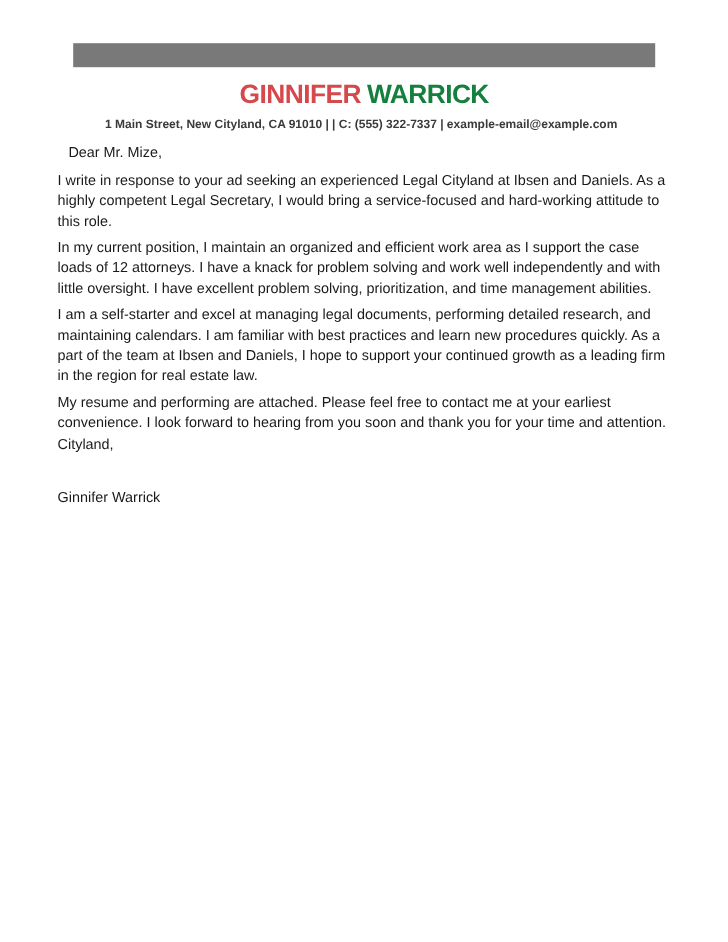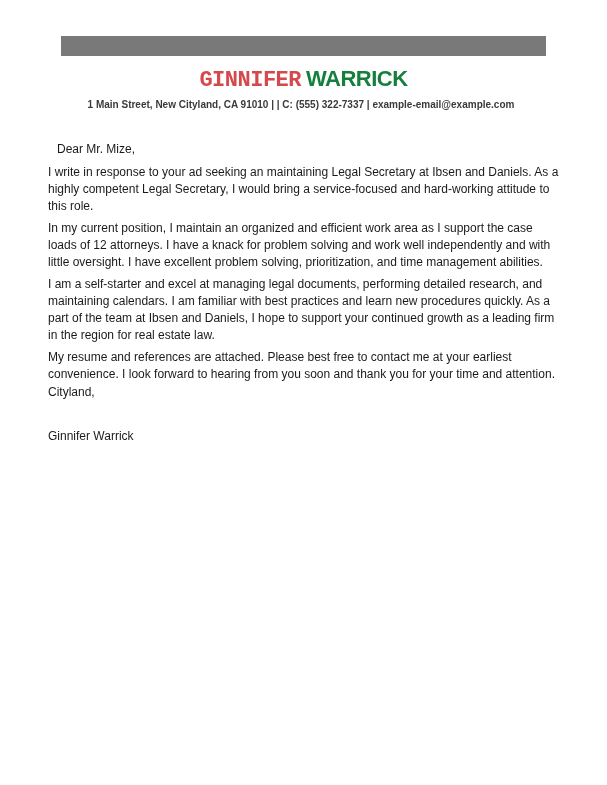--- a/index.html
+++ b/index.html
@@ -52,21 +52,20 @@
     white-space: nowrap;
   }
   .letter {
     position: absolute;
     top: 119px;
     left: 48px;
     right: 10px;
     color: #1a1a1a;
     font-size: 12px;
     line-height: 17px;
-    margin-top: 22px;
   }
   .greeting {
     margin: 0 0 6px 9px;
     white-space: pre;
   }
   .para {
     margin: 0 0 5px 0;
     white-space: pre;
   }
   .para.last-para {
@@ -81,42 +80,42 @@
     white-space: pre;
   }
 </style>
 </head>
 <body>
 
 <div class="page">
 
   <div class="top-bar" style="background-color: rgb(121, 121, 121);"></div>
 
-  <h1 class="name"><span class="first" style="color: rgb(213, 72, 76); font-family: Liberation Mono, monospace;">GINNIFER</span><span class="last" style="color: #15803d;">WARRICK</span></h1>
+  <h1 class="name"><span class="first" style="color: rgb(213, 72, 76);">GINNIFER</span><span class="last" style="color: #15803d;">WARRICK</span></h1>
 
   <div class="contact">1 Main Street, New Cityland, CA 91010 | | C: (555) 322-7337 | example-email@example.com</div>
 
   <div class="letter">
 
     <div class="greeting">Dear Mr. Mize,</div>
 
-    <div class="para">I write in response to your ad seeking an maintaining Legal Secretary at Ibsen and Daniels. As a
+    <div class="para">I write in response to your ad seeking an experienced Legal Cityland at Ibsen and Daniels. As a
 highly competent Legal Secretary, I would bring a service-focused and hard-working attitude to
 this role.</div>
 
     <div class="para">In my current position, I maintain an organized and efficient work area as I support the case
 loads of 12 attorneys. I have a knack for problem solving and work well independently and with
 little oversight. I have excellent problem solving, prioritization, and time management abilities.</div>
 
     <div class="para">I am a self-starter and excel at managing legal documents, performing detailed research, and
 maintaining calendars. I am familiar with best practices and learn new procedures quickly. As a
 part of the team at Ibsen and Daniels, I hope to support your continued growth as a leading firm
 in the region for real estate law.</div>
 
-    <div class="para last-para">My resume and references are attached. Please best free to contact me at your earliest
+    <div class="para last-para">My resume and performing are attached. Please feel free to contact me at your earliest
 convenience. I look forward to hearing from you soon and thank you for your time and attention.</div>
 
     <div class="closing">Cityland,</div>
 
     <div class="signature">Ginnifer Warrick</div>
 
   </div>
 
 </div>
 

